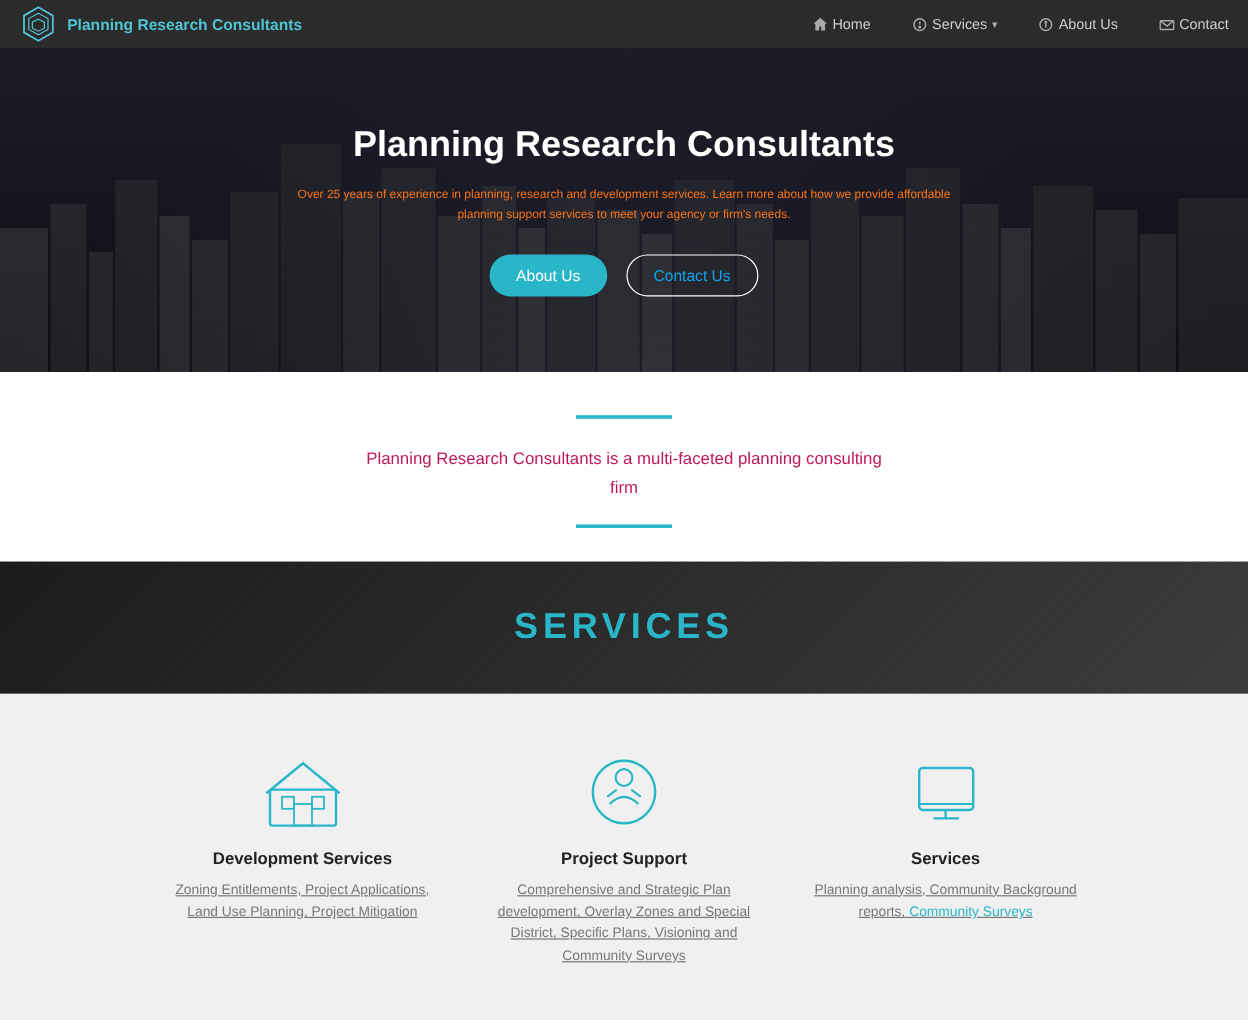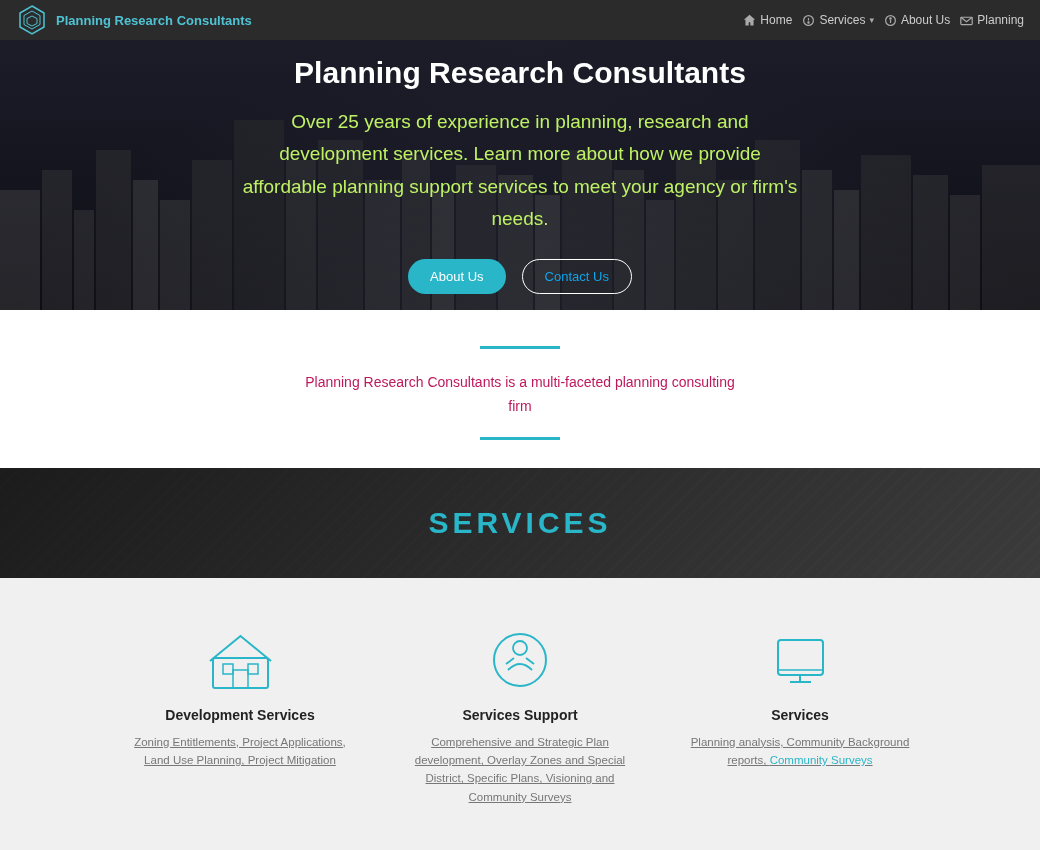--- a/index.html
+++ b/index.html
@@ -18,21 +18,21 @@
       display: flex;
       align-items: center;
       gap: 8px;
       color: #4fc3d4;
       font-size: 13px;
       font-weight: 600;
     }
     .nav-links {
       display: flex;
       align-items: center;
-      gap: 10px;
+      gap: 34px;
     }
     .nav-link {
       display: flex;
       align-items: center;
       gap: 4px;
       color: #ccc;
       font-size: 12px;
       cursor: pointer;
       text-decoration: none;
     }
@@ -74,23 +74,23 @@
       max-width: 600px;
       padding: 0 20px;
     }
     .hero-title {
       font-size: 30px;
       font-weight: 700;
       margin-bottom: 16px;
       color: #fff;
     }
     .hero-subtitle {
-      font-size: 19px;
+      font-size: 10px;
       line-height: 1.7;
-      color: #bef264;
+      color: #f97316;
       margin-bottom: 24px;
     }
     .hero-buttons {
       display: flex;
       gap: 16px;
       justify-content: center;
     }
     .btn-cyan {
       background: #29b6c8;
       color: #fff;
@@ -176,21 +176,21 @@
     }
 
     
     .services-grid {
       background: #f0f0f0;
       padding: 40px 20px;
     }
     .services-row {
       display: flex;
       justify-content: center;
-      gap: 40px;
+      gap: 28px;
       margin-bottom: 40px;
     }
     .service-card {
       width: 240px;
       text-align: center;
       padding: 10px;
     }
     .service-icon {
       width: 65px;
       height: 65px;
@@ -252,21 +252,21 @@
           <line x1="8" y1="7" x2="8" y2="11"></line>
           <circle cx="8" cy="5.5" r="0.8" fill="#aaa"></circle>
         </svg>
       <span>About Us</span>
     </a>
     <a class="nav-link">
       <svg width="13" height="13" viewBox="0 0 16 16" fill="none" stroke="#aaa" stroke-width="1.5">
           <rect x="1" y="4" width="14" height="9" rx="1"></rect>
           <polyline points="1,4 8,9.5 15,4"></polyline>
         </svg>
-      <span>Planning</span>
+      <span>Contact</span>
     </a>
   </div>
 </nav>
 
 <section class="hero">
   <div class="hero-bg"></div>
   <div class="hero-cityscape"></div>
 
   <svg class="hero-city-svg" viewBox="0 0 1040 200" preserveAspectRatio="none">
 
@@ -351,21 +351,21 @@
         <svg width="65" height="65" viewBox="0 0 65 65" fill="none">
           <circle cx="32" cy="32" r="26" stroke="#29b6c8" stroke-width="2" fill="none"></circle>
 
           <circle cx="32" cy="20" r="7" stroke="#29b6c8" stroke-width="1.8" fill="none"></circle>
 
           <path d="M20,42 Q32,30 44,42" stroke="#29b6c8" stroke-width="1.8" fill="none"></path>
           <line x1="18" y1="36" x2="26" y2="30" stroke="#29b6c8" stroke-width="1.8"></line>
           <line x1="46" y1="36" x2="38" y2="30" stroke="#29b6c8" stroke-width="1.8"></line>
         </svg>
       </div>
-      <h3 class="service-title">Services Support</h3>
+      <h3 class="service-title">Project Support</h3>
       <p class="service-desc">Comprehensive and Strategic Plan development, Overlay Zones and Special District, Specific Plans, Visioning and Community Surveys</p>
     </div>
 
     <div class="service-card">
       <div class="service-icon">
         <svg width="65" height="65" viewBox="0 0 65 65" fill="none">
           <rect x="10" y="12" width="45" height="35" rx="3" stroke="#29b6c8" stroke-width="2" fill="none"></rect>
           <line x1="10" y1="42" x2="55" y2="42" stroke="#29b6c8" stroke-width="1.5"></line>
           <line x1="32" y1="47" x2="32" y2="54" stroke="#29b6c8" stroke-width="2"></line>
           <line x1="22" y1="54" x2="43" y2="54" stroke="#29b6c8" stroke-width="2"></line>

